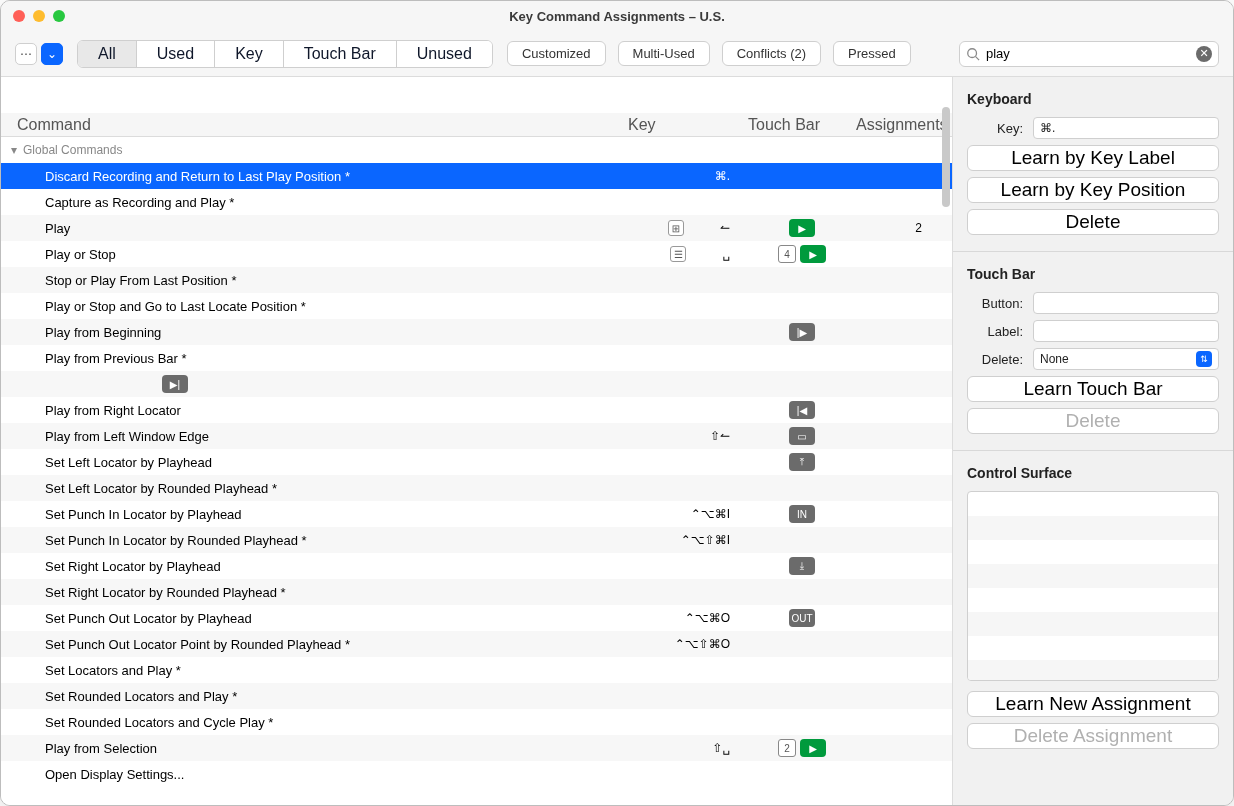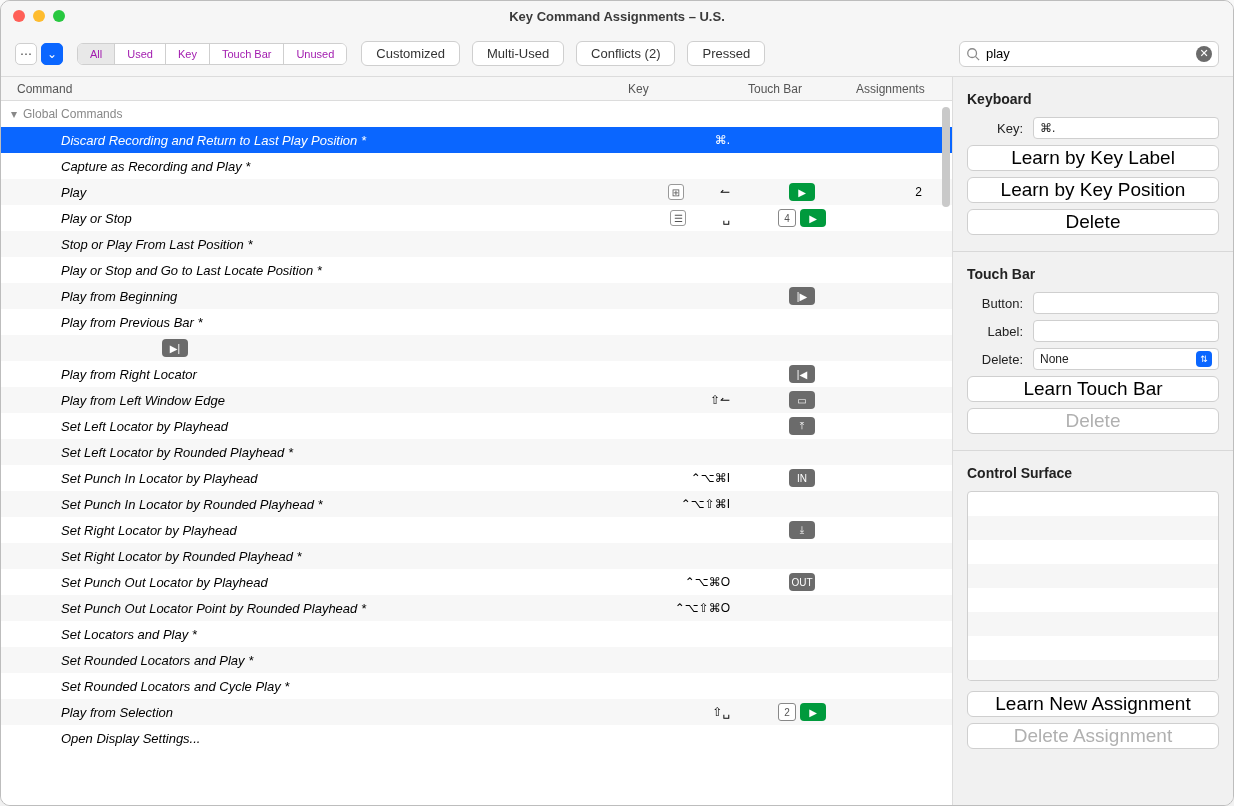--- a/index.html
+++ b/index.html
@@ -26,21 +26,21 @@
   .icon-btn {
     width:22px; height:22px; border-radius:5px; background:#fff;
     border:1px solid #cfcfcf; display:flex;align-items:center;justify-content:center;
     font-size:12px; color:#444;
   }
   .icon-btn.blue{ background:#0a66ff; border-color:#0a66ff; color:#fff;}
   .seg {
     display:flex; border-radius:6px; overflow:hidden; background:#fff; border:1px solid #cfcfcf;
   }
   .seg .seg-item {
-    padding: 4px 12px; font-size:11px; color:#a21caf; border-right:1px solid #cfcfcf;
+    padding: 4px 20px; font-size:16px; color:#0f172a; border-right:1px solid #cfcfcf;
     background:#fff; cursor:default;
   }
   .seg .seg-item:last-child{border-right:none;}
   .seg .seg-item.sel{ background:#e8e8e8;}
   .pill {
     padding: 4px 14px; font-size:13px; color:#333; background:#fff;
     border:1px solid #cfcfcf; border-radius:6px; cursor:default;
   }
   .tool-spacer{ flex:1; }
   .search {
@@ -54,38 +54,38 @@
     display:flex;align-items:center;justify-content:center;font-size:11px;line-height:1;
   }
   .body { flex:1; display:flex; min-height:0;}
   .list-pane {
     flex:1; display:flex; flex-direction:column; border-right:1px solid #dcdcdc; background:#fff; min-width:0;
     position:relative;
   }
   .list-scroll { position:absolute; right:2px; top:30px; bottom:6px; width:8px;}
   .list-scroll .thumb{ position:absolute; top:0; width:8px; height:100px; background:#c9c9c9; border-radius:4px;}
   .headers {
-    display:flex; border-bottom:1px solid #dcdcdc; background:#f6f6f6; font-size:12px; color:#555;
-    height:24px; align-items:center;
+    display:flex; border-bottom:1px solid #dcdcdc; background:#f6f6f6; font-size:16px; color:#555;
+    height:24px; align-items:center;margin-top:36px;
   }
   .col-cmd{ flex:1; padding-left:16px;}
   .col-key{ width:120px;}
   .col-tb { width:108px;}
   .col-asg{ width:96px; padding-right:12px; text-align:left;}
   .rows{ flex:1; overflow-y:hidden; font-size:13px;}
   .group-row{
     display:flex; align-items:center; gap:6px; padding:6px 10px; color:#888; font-size:12px;
   }
   .row{
     display:flex; align-items:center; height:26px;
   }
   .row:nth-child(odd){ background:#fff;}
   .row:nth-child(even){ background:#f7f7f7;}
   .row.selected{ background:#0a66ff !important; color:#fff;}
-  .row .c-cmd{ flex:1; padding-left:60px; white-space:nowrap; overflow:hidden; text-overflow:ellipsis;font-style:italic;}
+  .row .c-cmd{ flex:1; padding-left:44px; white-space:nowrap; overflow:hidden; text-overflow:ellipsis;}
   .row .c-key{ width:120px; text-align:right; padding-right:18px; font-size:12px;}
   .row .c-tb { width:108px; display:flex; gap:4px; align-items:center; justify-content:center;}
   .row .c-asg{ width:96px; text-align:right; padding-right:30px; font-size:12px;}
   .key-icon{ display:inline-flex; width:16px; height:16px; border:1px solid #999; border-radius:3px; font-size:10px; align-items:center;justify-content:center; color:#555; background:#fff;}
   .tb-badge{
     width:26px;height:18px;border-radius:4px;display:flex;align-items:center;justify-content:center;
     font-size:10px;color:#fff;
   }
   .tb-green{ background:#009a3d;}
   .tb-gray { background:#6b6b6b;}

